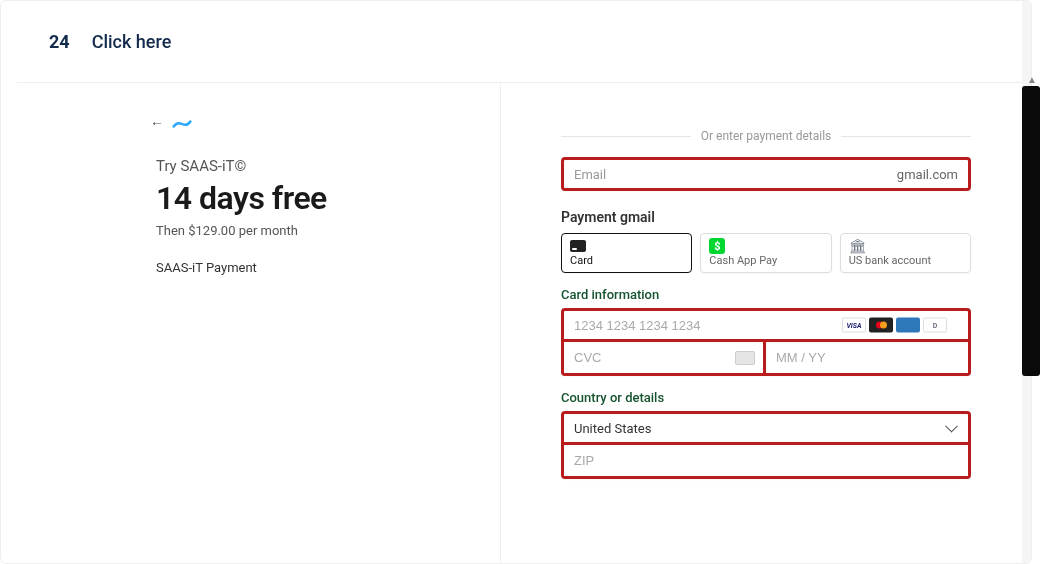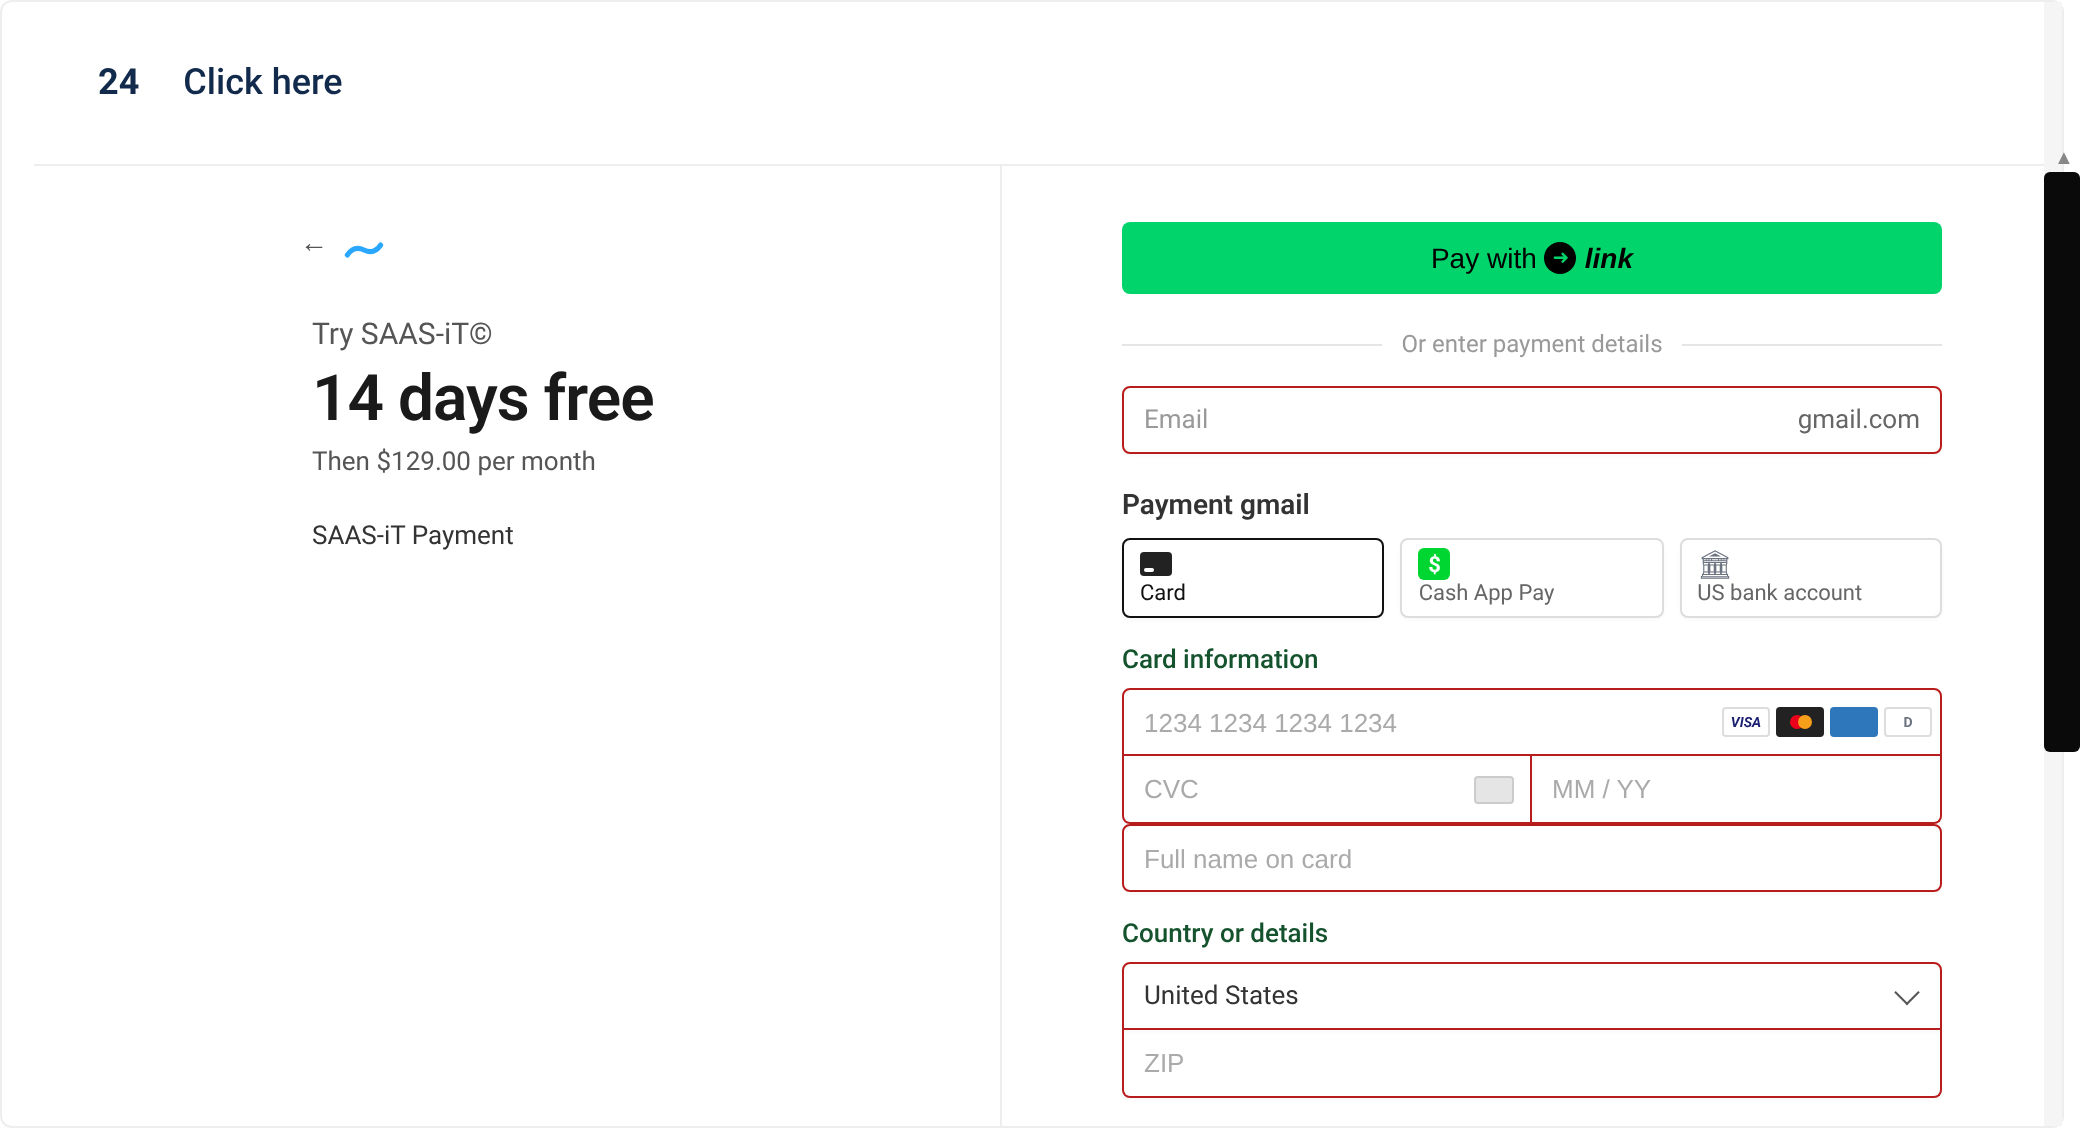--- a/index.html
+++ b/index.html
@@ -31,21 +31,21 @@
   .link-btn .link-circle { width:16px; height:16px; background:#000; border-radius:50%; display:inline-flex; align-items:center; justify-content:center; color:#00d46a; font-size:10px;}
   .link-btn .link-word { font-weight:700; font-style:italic; }
 
   .divider-row { display:flex; align-items:center; margin:18px 0 14px; }
   .divider-line { flex:1; height:1px; background:#e5e5e5; }
   .divider-text { font-size:12px; color:#999; padding:0 10px;text-align:right; }
 
   .field-label { font-size:13px; color:#14532d; margin-bottom:6px; margin-top:14px; font-weight:500;}
   .section-label { font-size:14px; color:#333; font-weight:600; margin:18px 0 8px; }
 
-  .input-box { width:100%; height:34px; border:1px solid #b91c1c; border-radius:4px; padding:0 10px; font-size:13px; color:#333; background:#fff; box-shadow: 0 1px 2px rgba(0,0,0,0.03); display:flex; align-items:center;}
+  .input-box { width:100%; height:34px; border:3px solid #b91c1c; border-radius:4px; padding:0 10px; font-size:13px; color:#333; background:#fff; box-shadow: 0 1px 2px rgba(0,0,0,0.03); display:flex; align-items:center;}
   .input-box input { border:none; outline:none; width:100%; font-size:13px; color:#333; background:transparent;}
   .input-box input::placeholder { color:#aaa; }
 
   .email-box { position:relative; }
   .email-label { color:#999; margin-right:auto; }
   .email-value { color:#666; }
 
   .method-row { display:flex; gap:8px; }
   .method-card { flex:1; height:40px; border:1px solid #ddd; border-radius:4px; padding:4px 8px; display:flex; flex-direction:column; justify-content:center; gap:1px; cursor:pointer; font-size:11px; color:#666; background:#fff; box-shadow: 0 1px 2px rgba(0,0,0,0.03);}
   .method-card.selected { border:1.5px solid #111; color:#111;}
@@ -53,21 +53,21 @@
   .card-icon { width:16px; height:12px; background:#222; border-radius:2px; position:relative;}
   .card-icon::after{content:"";position:absolute;left:2px;bottom:2px;width:5px;height:2px;background:#fff;border-radius:1px;}
   .cashapp-icon { width:16px;height:16px;background:#00d632;border-radius:3px;display:flex;align-items:center;justify-content:center;color:#fff;font-weight:700;font-size:11px;}
   .bank-icon { color:#6b7280; font-size:14px;}
 
   .card-number-box { border-bottom-left-radius:0;border-bottom-right-radius:0; position:relative;}
   .card-row2 { display:flex; }
   .card-row2 .input-box { border-top:none; border-radius:0;}
   .card-row2 .input-box:first-child{ border-bottom-left-radius:4px; width:50%;}
   .card-row2 .input-box:last-child{ border-bottom-right-radius:4px; width:50%; border-left:none;}
-  .brand-icons { position:absolute; right:4px; top:50%; transform:translateY(-50%); display:flex; gap:3px;}
+  .brand-icons { position:absolute; right:21px; top:50%; transform:translateY(-50%); display:flex; gap:3px;}
   .brand-badge { width:24px;height:15px;border-radius:2px;display:flex;align-items:center;justify-content:center;font-size:7px;font-weight:700;color:#fff;}
   .visa{background:#fff;color:#1a1f71;border:1px solid #ddd;font-style:italic;}
   .mc{background:#222;}
   .mc .c1{width:7px;height:7px;background:#eb001b;border-radius:50%;display:inline-block;margin-right:-3px;}
   .mc .c2{width:7px;height:7px;background:#f79e1b;border-radius:50%;display:inline-block;}
   .amex{background:#2E77BB;}
   .diners{background:#fff;border:1px solid #ddd;color:#6b7280;}
   .cvc-hint { width:20px;height:14px;background:#e5e5e5;border:1px solid #ccc;border-radius:2px;position:absolute;right:8px;top:50%;transform:translateY(-50%);}
 
   .select-box { position:relative; }
@@ -106,25 +106,20 @@
         </span>
       </div>
       <div class="try-line">Try SAAS-iT©</div>
       <div class="headline">14 days free</div>
       <div class="subline">Then $129.00 per month</div>
       <div class="product">SAAS-iT Payment</div>
     </div>
 
     <div class="right">
 
-      <button class="link-btn">
-        <span>Pay with</span>
-        <span class="link-circle">➜</span>
-        <span class="link-word">link</span>
-      </button>
 
       <div class="divider-row">
         <span class="divider-line"></span>
         <span class="divider-text">Or enter payment details</span>
         <span class="divider-line"></span>
       </div>
 
       <div class="input-box email-box">
         <span class="email-label">Email</span>
         <span class="email-value">gmail.com</span>
@@ -168,23 +163,20 @@
       <div class="card-row2">
         <div class="input-box" style="position:relative;">
           <input placeholder="CVC" style="">
           <span class="cvc-hint"></span>
         </div>
         <div class="input-box">
           <input placeholder="MM / YY" style="">
         </div>
       </div>
 
-      <div class="input-box">
-        <input placeholder="Full name on card" style="">
-      </div>
 
       <div class="field-label">Country or details</div>
       <div class="input-box select-box country-box">
         <span>United States</span>
       </div>
       <div class="input-box zip-box">
         <input placeholder="ZIP" style="">
       </div>
 
     </div>

